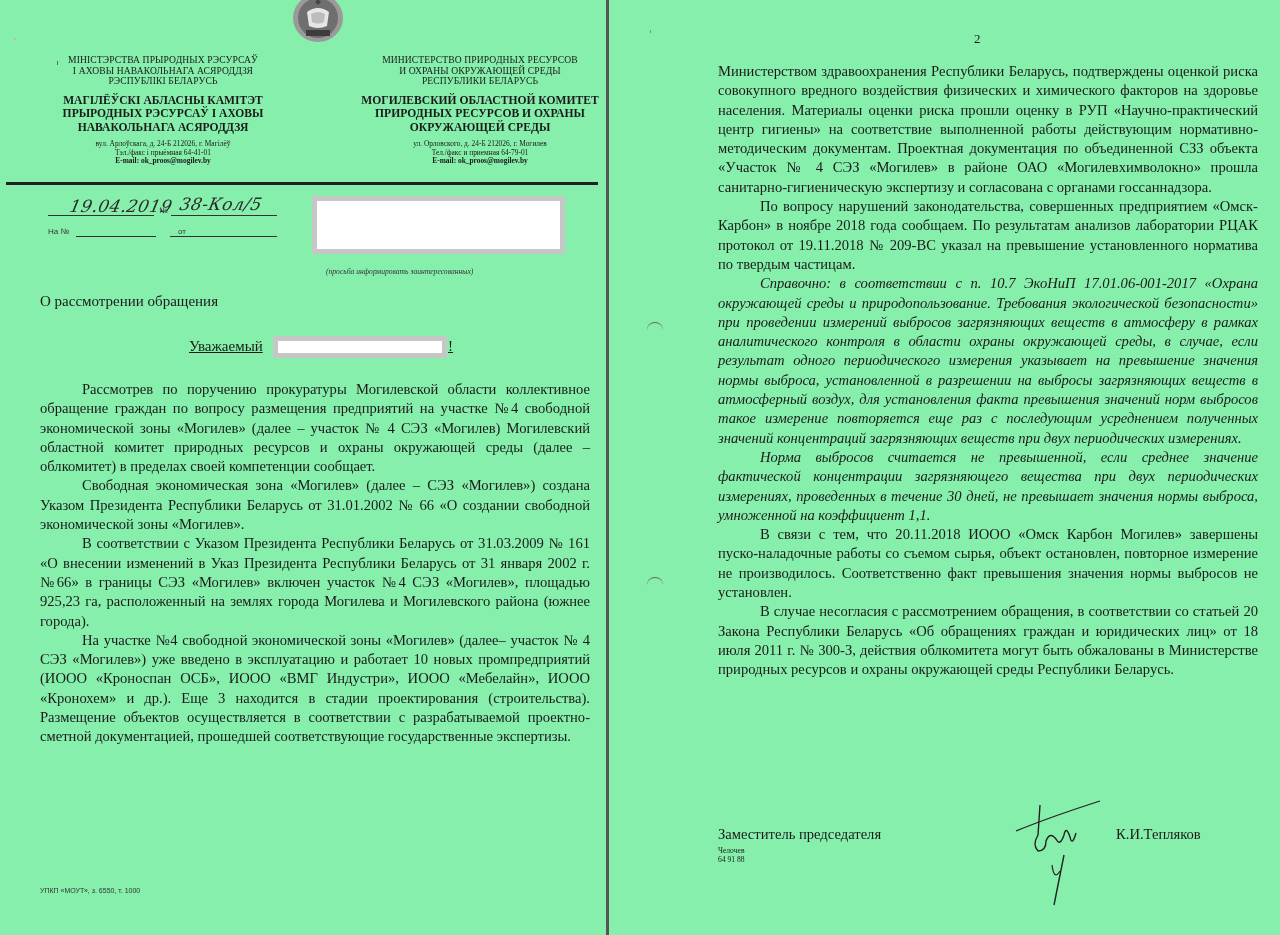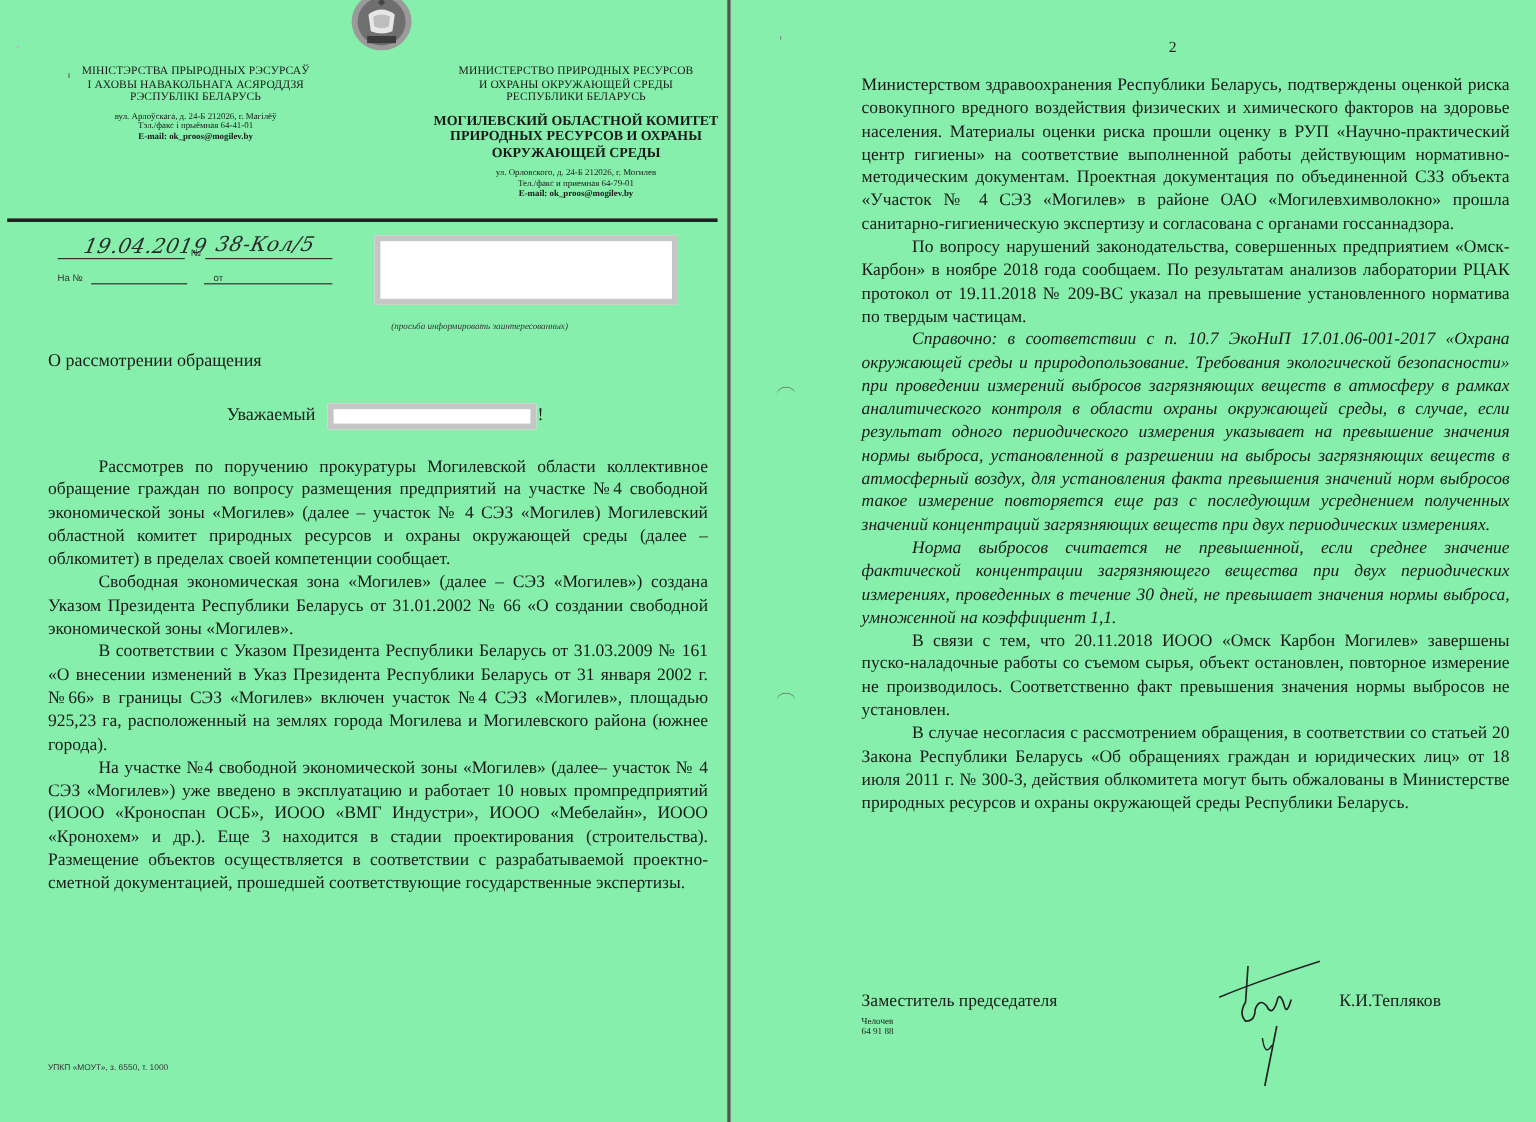--- a/index.html
+++ b/index.html
@@ -26,21 +26,21 @@
   
   .reg-line { position: absolute; height: 1px; background: #333; }
   .reg-label { position: absolute; font-family: "Liberation Sans", sans-serif; font-size: 8px; color: #333; }
   .hand { position: absolute; font-family: "DejaVu Serif", serif; font-style: italic; font-size: 17px;
           color: #2a2a2a; letter-spacing: 0.5px; transform: skewX(-12deg); }
 
   .redact-box { position: absolute; box-sizing: border-box; border: 5px solid #c6c6c6; background: #fff; }
   .note { position: absolute; font-style: italic; font-size: 7.6px; color: #333; }
 
   .subject { position: absolute; left: 40px; top: 293px; font-size: 15px; }
-  .salutation { position: absolute; top: 338px; font-size: 15px; }
+  .salutation { position: absolute; top: 338px; font-size: 15px; text-decoration: underline; }
 
   
   .body-text { position: absolute; font-size: 14.6px; line-height: 19.3px; text-align: justify; }
   .body-text p { margin: 0; text-indent: 42px; }
   .body-text p.cont { text-indent: 0; }
   .body-text p.italic { font-style: italic; }
   #left-body { left: 40px; top: 380px; width: 550px; }
   #right-body { left: 718px; top: 62px; width: 540px; }
 
   .footer-print { position: absolute; left: 40px; top: 887px; font-family: "Liberation Sans", sans-serif;
@@ -69,20 +69,25 @@
     <path d="M20 14 Q27 10 34 14 L33 22 Q27 25 21 22 Z" fill="#bdbdbd"></path>
     <rect x="15" y="30" width="24" height="6" fill="#3c3c3c"></rect>
     <path d="M24 2 L27 -1 L30 2 L27 5 Z" fill="#444"></path>
   </svg>
 
   <div class="hdr" id="hdr-be">
     <div class="ministry">
       <div>МІНІСТЭРСТВА ПРЫРОДНЫХ РЭСУРСАЎ</div>
       <div>І АХОВЫ НАВАКОЛЬНАГА АСЯРОДДЗЯ</div>
       <div>РЭСПУБЛІКІ БЕЛАРУСЬ</div>
+    </div>
+    <div class="committee">
+      <div>МАГІЛЁЎСКІ АБЛАСНЫ КАМІТЭТ</div>
+      <div>ПРЫРОДНЫХ РЭСУРСАЎ І АХОВЫ</div>
+      <div>НАВАКОЛЬНАГА АСЯРОДДЗЯ</div>
     </div>
     <div class="addr">
       <div>вул. Арлоўскага, д. 24-Б 212026, г. Магілёў</div>
       <div>Тэл./факс і прыёмная 64-41-01</div>
       <div class="email">E-mail: ok_proos@mogilev.by</div>
     </div>
   </div>
 
   <div class="hdr" id="hdr-ru">
     <div class="ministry">

